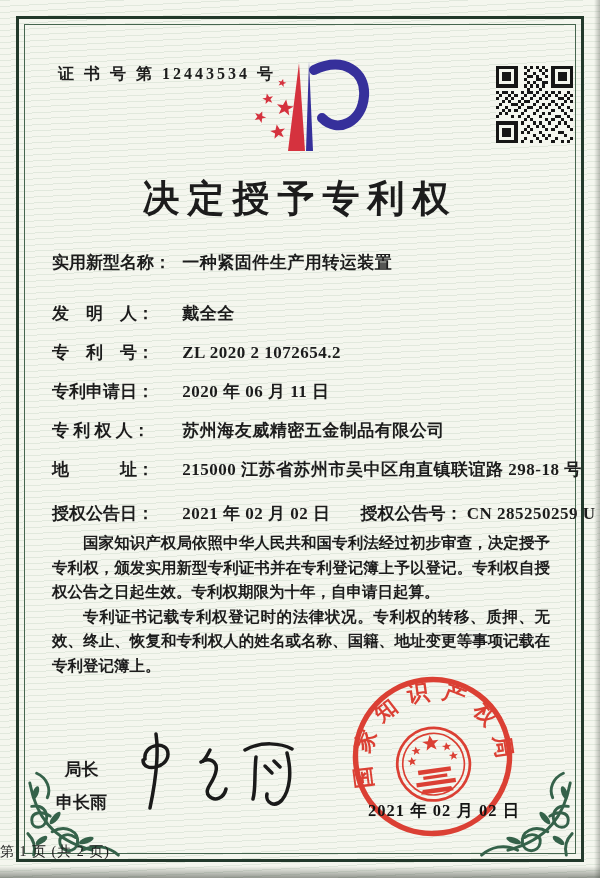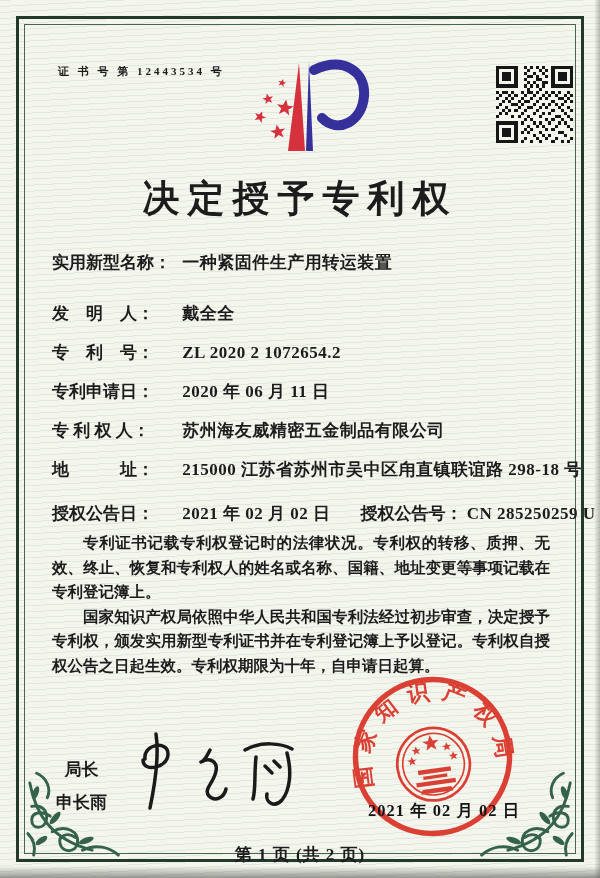--- a/index.html
+++ b/index.html
@@ -13,21 +13,21 @@
     position:absolute;inset:0;
     background:#f4f6ee;
     background-image:repeating-linear-gradient(177deg,
       rgba(148,176,150,0.20) 0px, rgba(148,176,150,0.20) 1px,
       rgba(255,255,255,0) 1px, rgba(255,255,255,0) 6px);
   }
   .frame-outer{position:absolute;inset:16px;border:3px solid #22392b;}
   .frame-inner{position:absolute;inset:24px;border:1px solid #46664f;}
   .cert-no{
     position:absolute;left:58px;top:64px;
-    font-size:11px;font-weight:700;letter-spacing:3px;
+    font-size:16px;font-weight:700;letter-spacing:3px;
   }
   .logo{position:absolute;left:232px;top:58px;}
   .qr{position:absolute;left:496px;top:66px;}
   .title{
     position:absolute;top:174px;left:0;width:100%;
     text-align:center;font-size:37px;font-weight:700;letter-spacing:8px;
   }
   .field{position:absolute;left:52px;right:40px;font-size:17px;white-space:nowrap;}
   .flabel{display:inline-block;min-width:126px;font-weight:700;}
   .fvalue{font-weight:600;letter-spacing:0.5px;}
@@ -40,22 +40,22 @@
   .paras p{margin:0;text-indent:2em;}
   .director{position:absolute;left:56px;top:758px;font-size:17px;font-weight:700;text-align:center;}
   .director div{margin-bottom:10px;}
   .signature{position:absolute;left:115px;top:728px;}
   .seal{position:absolute;left:350px;top:674px;transform:rotate(-8deg);opacity:0.93;}
   .seal-date{
     position:absolute;left:368px;top:800px;
     font-size:16.5px;font-weight:700;letter-spacing:1px;color:#141414;
   }
   .footer{
-    position:absolute;left:0;width:100%;top:843px;text-align:center;
-    font-size:17px;font-weight:700;letter-spacing:1px;
+    position:absolute;left:0;width:100%;top:843px;
+    font-size:14px;font-weight:400;letter-spacing:1px;
   }
   .ornament{position:absolute;}
   .ornament.bl{left:22px;bottom:20px;}
   .ornament.br{right:22px;bottom:20px;transform:scaleX(-1);}
   .photo-edge-bottom{
     position:absolute;left:0;right:0;bottom:0;height:12px;
     background:linear-gradient(to bottom, rgba(0,0,0,0), rgba(70,75,68,0.55));
   }
   .photo-edge-right{
     position:absolute;top:0;bottom:0;right:0;width:6px;
@@ -170,22 +170,22 @@
     <span class="fvalue">215000 江苏省苏州市吴中区甪直镇联谊路 298-18 号</span>
   </div>
   <div class="field grant" style="top:502px">
     <span class="flabel">授权公告日：</span>
     <span class="fvalue fvalue1">2021 年 02 月 02 日</span>
     <span class="flabel2">授权公告号：</span>
     <span class="fvalue">CN 285250259 U</span>
   </div>
 
   <div class="paras">
+    <p>国家知识产权局依照中华人民共和国专利法经过初步审查，决定授予专利权，颁发实用新型专利证书并在专利登记簿上予以登记。专利权自授权公告之日起生效。专利权期限为十年，自申请日起算。</p>
     <p>专利证书记载专利权登记时的法律状况。专利权的转移、质押、无效、终止、恢复和专利权人的姓名或名称、国籍、地址变更等事项记载在专利登记簿上。</p>
-    <p>国家知识产权局依照中华人民共和国专利法经过初步审查，决定授予专利权，颁发实用新型专利证书并在专利登记簿上予以登记。专利权自授权公告之日起生效。专利权期限为十年，自申请日起算。</p>
   </div>
 
   <div class="director">
     <div>局长</div>
     <div>申长雨</div>
   </div>
 
   <svg class="signature" width="200" height="85" viewBox="0 0 200 85">
     <g stroke="#1a1a1a" stroke-width="3.5" fill="none" stroke-linecap="round">
       <path d="M30 31 C28 16 53 12 53 26 C53 40 28 45 28 32"></path>

